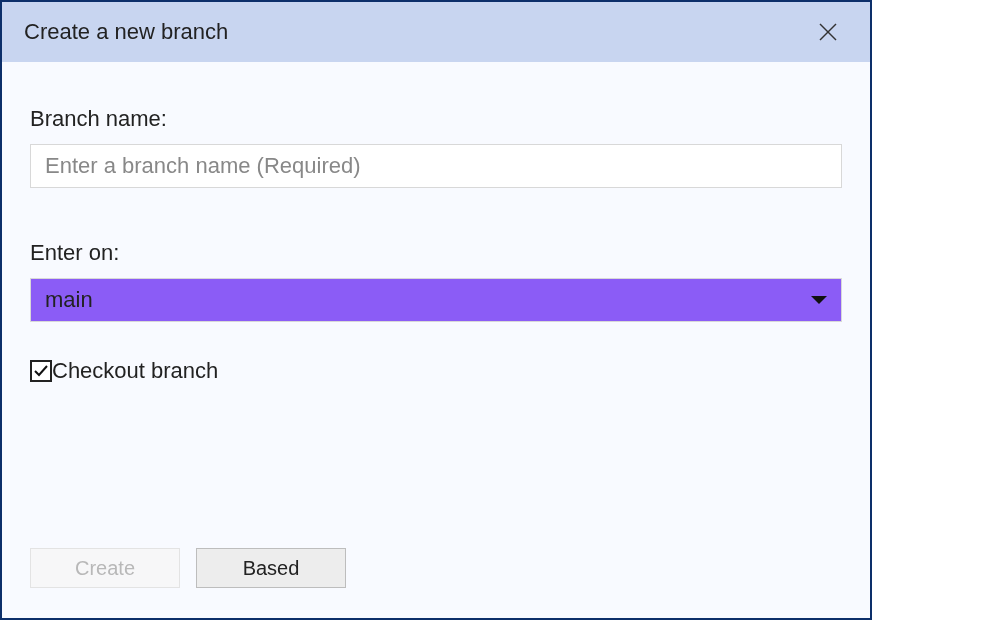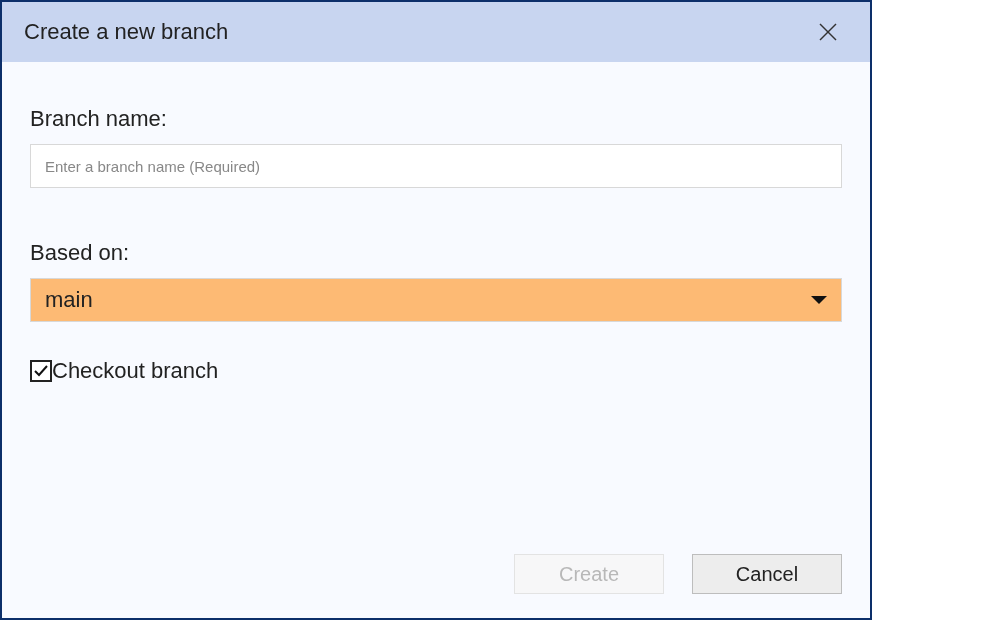--- a/index.html
+++ b/index.html
@@ -53,40 +53,40 @@
     .field-label {
       font-size: 22px;
       color: #222;
       margin-bottom: 12px;
     }
     .text-input {
       width: 100%;
       height: 44px;
       border: 1px solid #d8d8d8;
       background: #fff;
-      font-size: 15px;
+      font-size: 22px;
       padding: 0 14px;
       color: #4d7c0f;
       outline: none;
       font-family: inherit;
     }
     .text-input::placeholder {
       color: #888;
     }
     .field-group {
       margin-bottom: 52px;
     }
     .field-group.based-on {
       margin-bottom: 36px;
     }
     .select-box {
       width: 100%;
       height: 44px;
       border: 1px solid #d8d8d8;
-      background: #fdba74;
+      background: #8b5cf6;
       display: flex;
       align-items: center;
       justify-content: space-between;
       padding: 0 14px;
       cursor: pointer;
     }
     .select-value {
       font-size: 22px;
       color: #222;
     }
@@ -113,24 +113,23 @@
     }
     .checkbox svg {
       width: 16px;
       height: 16px;
     }
     .checkbox-label {
       font-size: 22px;
       color: #222;
     }
     .footer {
-      padding: 0 28px 24px 28px;
+      padding: 0 28px 30px 28px;
       display: flex;
-      justify-content: flex-end;
-      gap: 28px;
+      gap: 16px;
     }
     .btn {
       min-width: 150px;
       height: 40px;
       border: 1px solid #ccc;
       font-size: 20px;
       cursor: pointer;
       font-family: inherit;
       display: flex;
       align-items: center;
@@ -162,35 +161,35 @@
   </div>
 
   <div class="content">
 
     <div class="field-group">
       <div class="field-label">Branch name:</div>
       <input type="text" class="text-input" placeholder="Enter a branch name (Required)" style="">
     </div>
 
     <div class="field-group based-on">
-      <div class="field-label">Based on:</div>
+      <div class="field-label">Enter on:</div>
       <div class="select-box">
         <span class="select-value">main</span>
         <span class="dropdown-arrow"></span>
       </div>
     </div>
 
     <div class="checkbox-row">
       <div class="checkbox">
         <svg viewBox="0 0 16 16">
           <polyline points="2,8 6,12 14,3" fill="none" stroke="#111" stroke-width="2"></polyline>
         </svg>
       </div>
       <span class="checkbox-label">Checkout branch</span>
     </div>
 
   </div>
 
   <div class="footer">
     <button class="btn btn-create">Create</button>
-    <button class="btn btn-cancel">Cancel</button>
+    <button class="btn btn-cancel">Based</button>
   </div>
 </div>
 
 </body></html>

